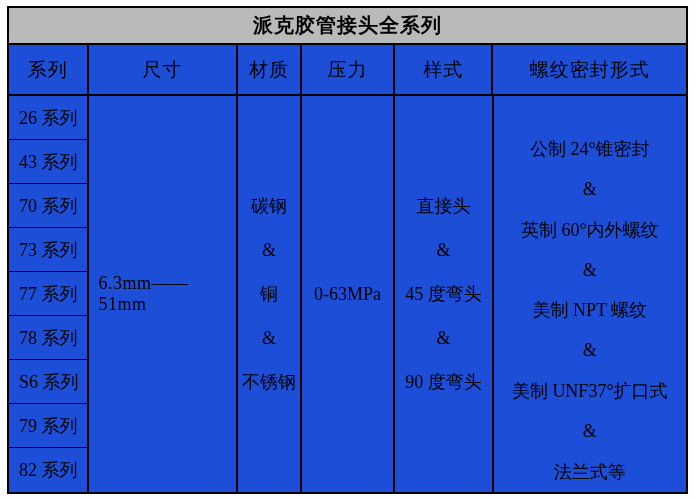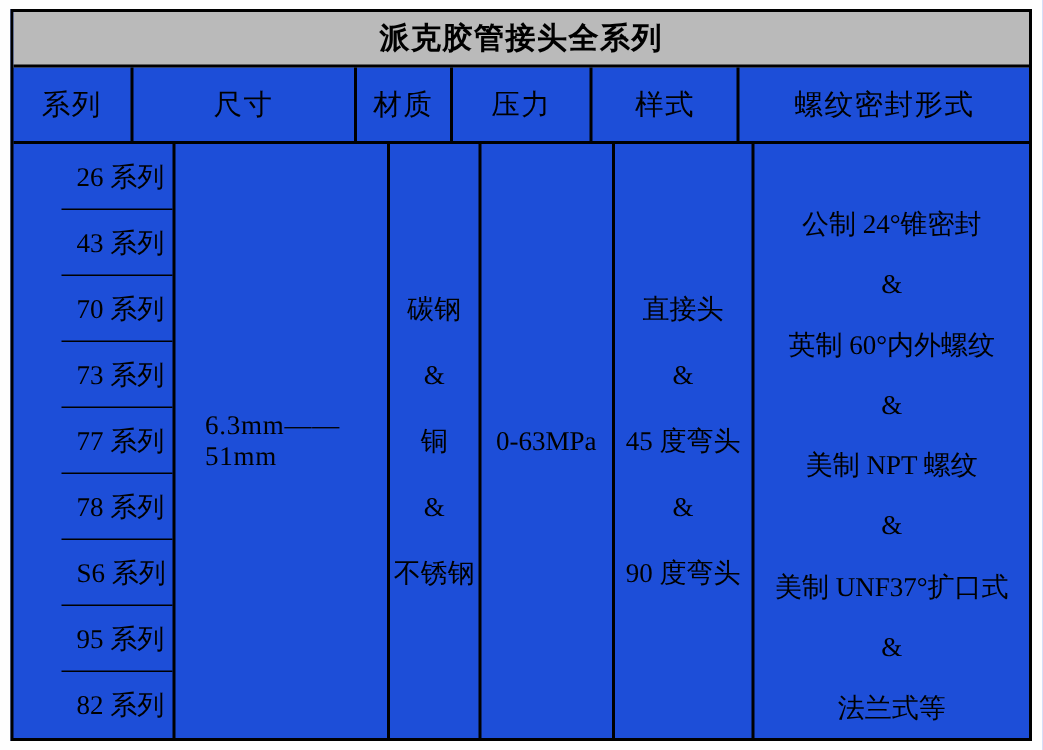--- a/index.html
+++ b/index.html
@@ -62,35 +62,35 @@
   .body-row {
     display: flex;
     height: 396px;
   }
   .bcol {
     box-sizing: border-box;
     border-right: 2px solid #000;
     font-size: 18px;
   }
   .bcol.last { border-right: none; margin-top: 33px; }
-  .series-col { display: flex; flex-direction: column; margin-left: 32px; }
+  .series-col { display: flex; flex-direction: column; }
   .series-cell {
     box-sizing: border-box;
     height: 44px;
     border-bottom: 1px solid #000;
     display: flex;
     align-items: center;
     padding-left: 10px;
   }
   .series-cell:last-child { border-bottom: none; }
   .size-col {
     display: flex;
     flex-direction: column;
     justify-content: center;
-    padding-left: 20px;
+    padding-left: 10px;
   }
   .size-line {
     height: 44px;
     display: flex;
     align-items: center;
     letter-spacing: 0.5px;
   }
   .stack-col {
     display: flex;
     flex-direction: column;
@@ -136,21 +136,21 @@
     <div class="body-row">
 
       <div class="bcol c1 series-col">
         <div class="series-cell">26 系列</div>
         <div class="series-cell">43 系列</div>
         <div class="series-cell">70 系列</div>
         <div class="series-cell">73 系列</div>
         <div class="series-cell">77 系列</div>
         <div class="series-cell">78 系列</div>
         <div class="series-cell">S6 系列</div>
-        <div class="series-cell">95 系列</div>
+        <div class="series-cell">79 系列</div>
         <div class="series-cell">82 系列</div>
       </div>
 
       <div class="bcol c2 size-col">
         <div class="size-line">6.3mm——51mm</div>
       </div>
 
       <div class="bcol c3 stack-col">
         <div class="stack-line">碳钢</div>
         <div class="stack-line">&amp;</div>

